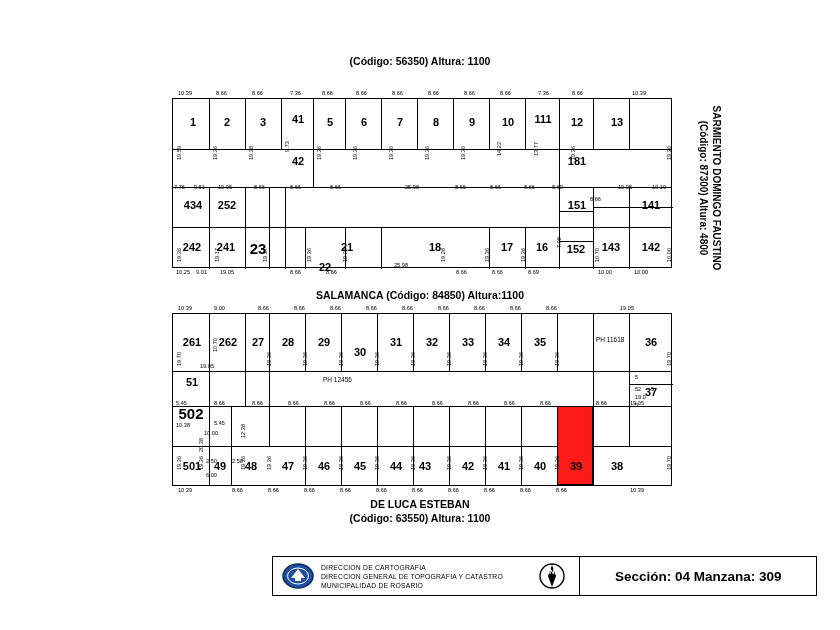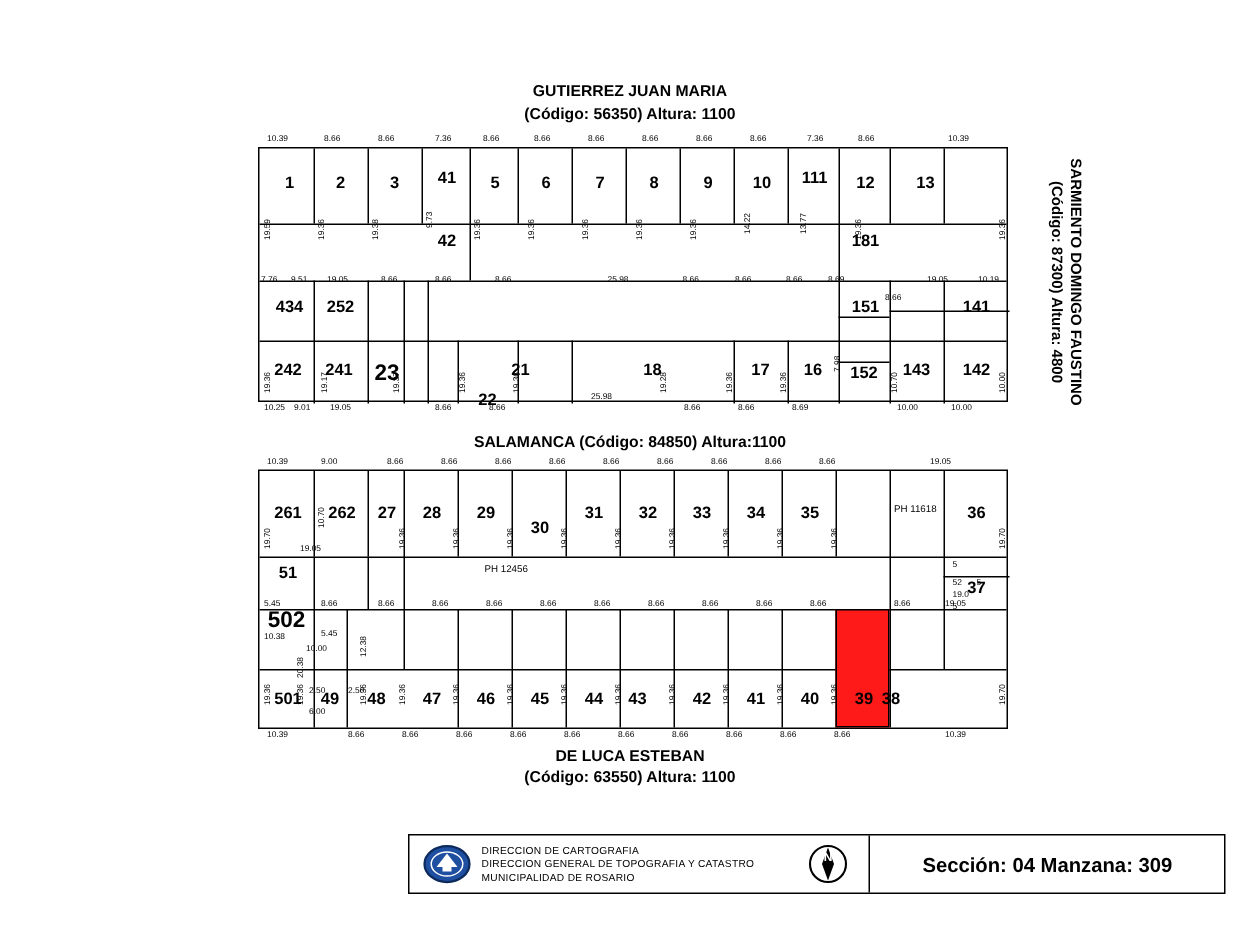--- a/index.html
+++ b/index.html
@@ -85,21 +85,20 @@
   .footer-section{
     flex:1 1 auto;text-align:center;font-size:13.5px;font-weight:bold;
   }
 </style>
 </head>
 <body>
 
 <div class="stage">
 
   <div class="street-top">
-    <div>GUTIERREZ JUAN MARIA</div>
     <div>(Código: 56350) Altura: 1100</div>
   </div>
 
   <div class="street-mid">
     <div>SALAMANCA (Código: 84850) Altura:1100</div>
   </div>
 
   <div class="street-bottom">
     <div>DE LUCA ESTEBAN</div>
     <div>(Código: 63550) Altura: 1100</div>
@@ -333,21 +332,21 @@
     <div class="lot" style="left:60px;top:146px;width:36px;">48</div>
     <div class="lot" style="left:98px;top:146px;width:34px;">47</div>
     <div class="lot" style="left:134px;top:146px;width:34px;">46</div>
     <div class="lot" style="left:170px;top:146px;width:34px;">45</div>
     <div class="lot" style="left:206px;top:146px;width:34px;">44</div>
     <div class="lot" style="left:242px;top:146px;width:20px;">43</div>
     <div class="lot" style="left:278px;top:146px;width:34px;">42</div>
     <div class="lot" style="left:314px;top:146px;width:34px;">41</div>
     <div class="lot" style="left:350px;top:146px;width:34px;">40</div>
     <div class="lot" style="left:386px;top:146px;width:34px;">39</div>
-    <div class="lot" style="left:404px;top:146px;width:34px;">38</div>
+    <div class="lot" style="left:427px;top:146px;width:34px;">38</div>
   </div>
 
   <div>
     <div class="dim" style="left:178px;top:305px;">10.39</div>
     <div class="dim" style="left:214px;top:305px;">9.00</div>
     <div class="dim" style="left:258px;top:305px;">8.66</div>
     <div class="dim" style="left:294px;top:305px;">8.66</div>
     <div class="dim" style="left:330px;top:305px;">8.66</div>
     <div class="dim" style="left:366px;top:305px;">8.66</div>
     <div class="dim" style="left:402px;top:305px;">8.66</div>

